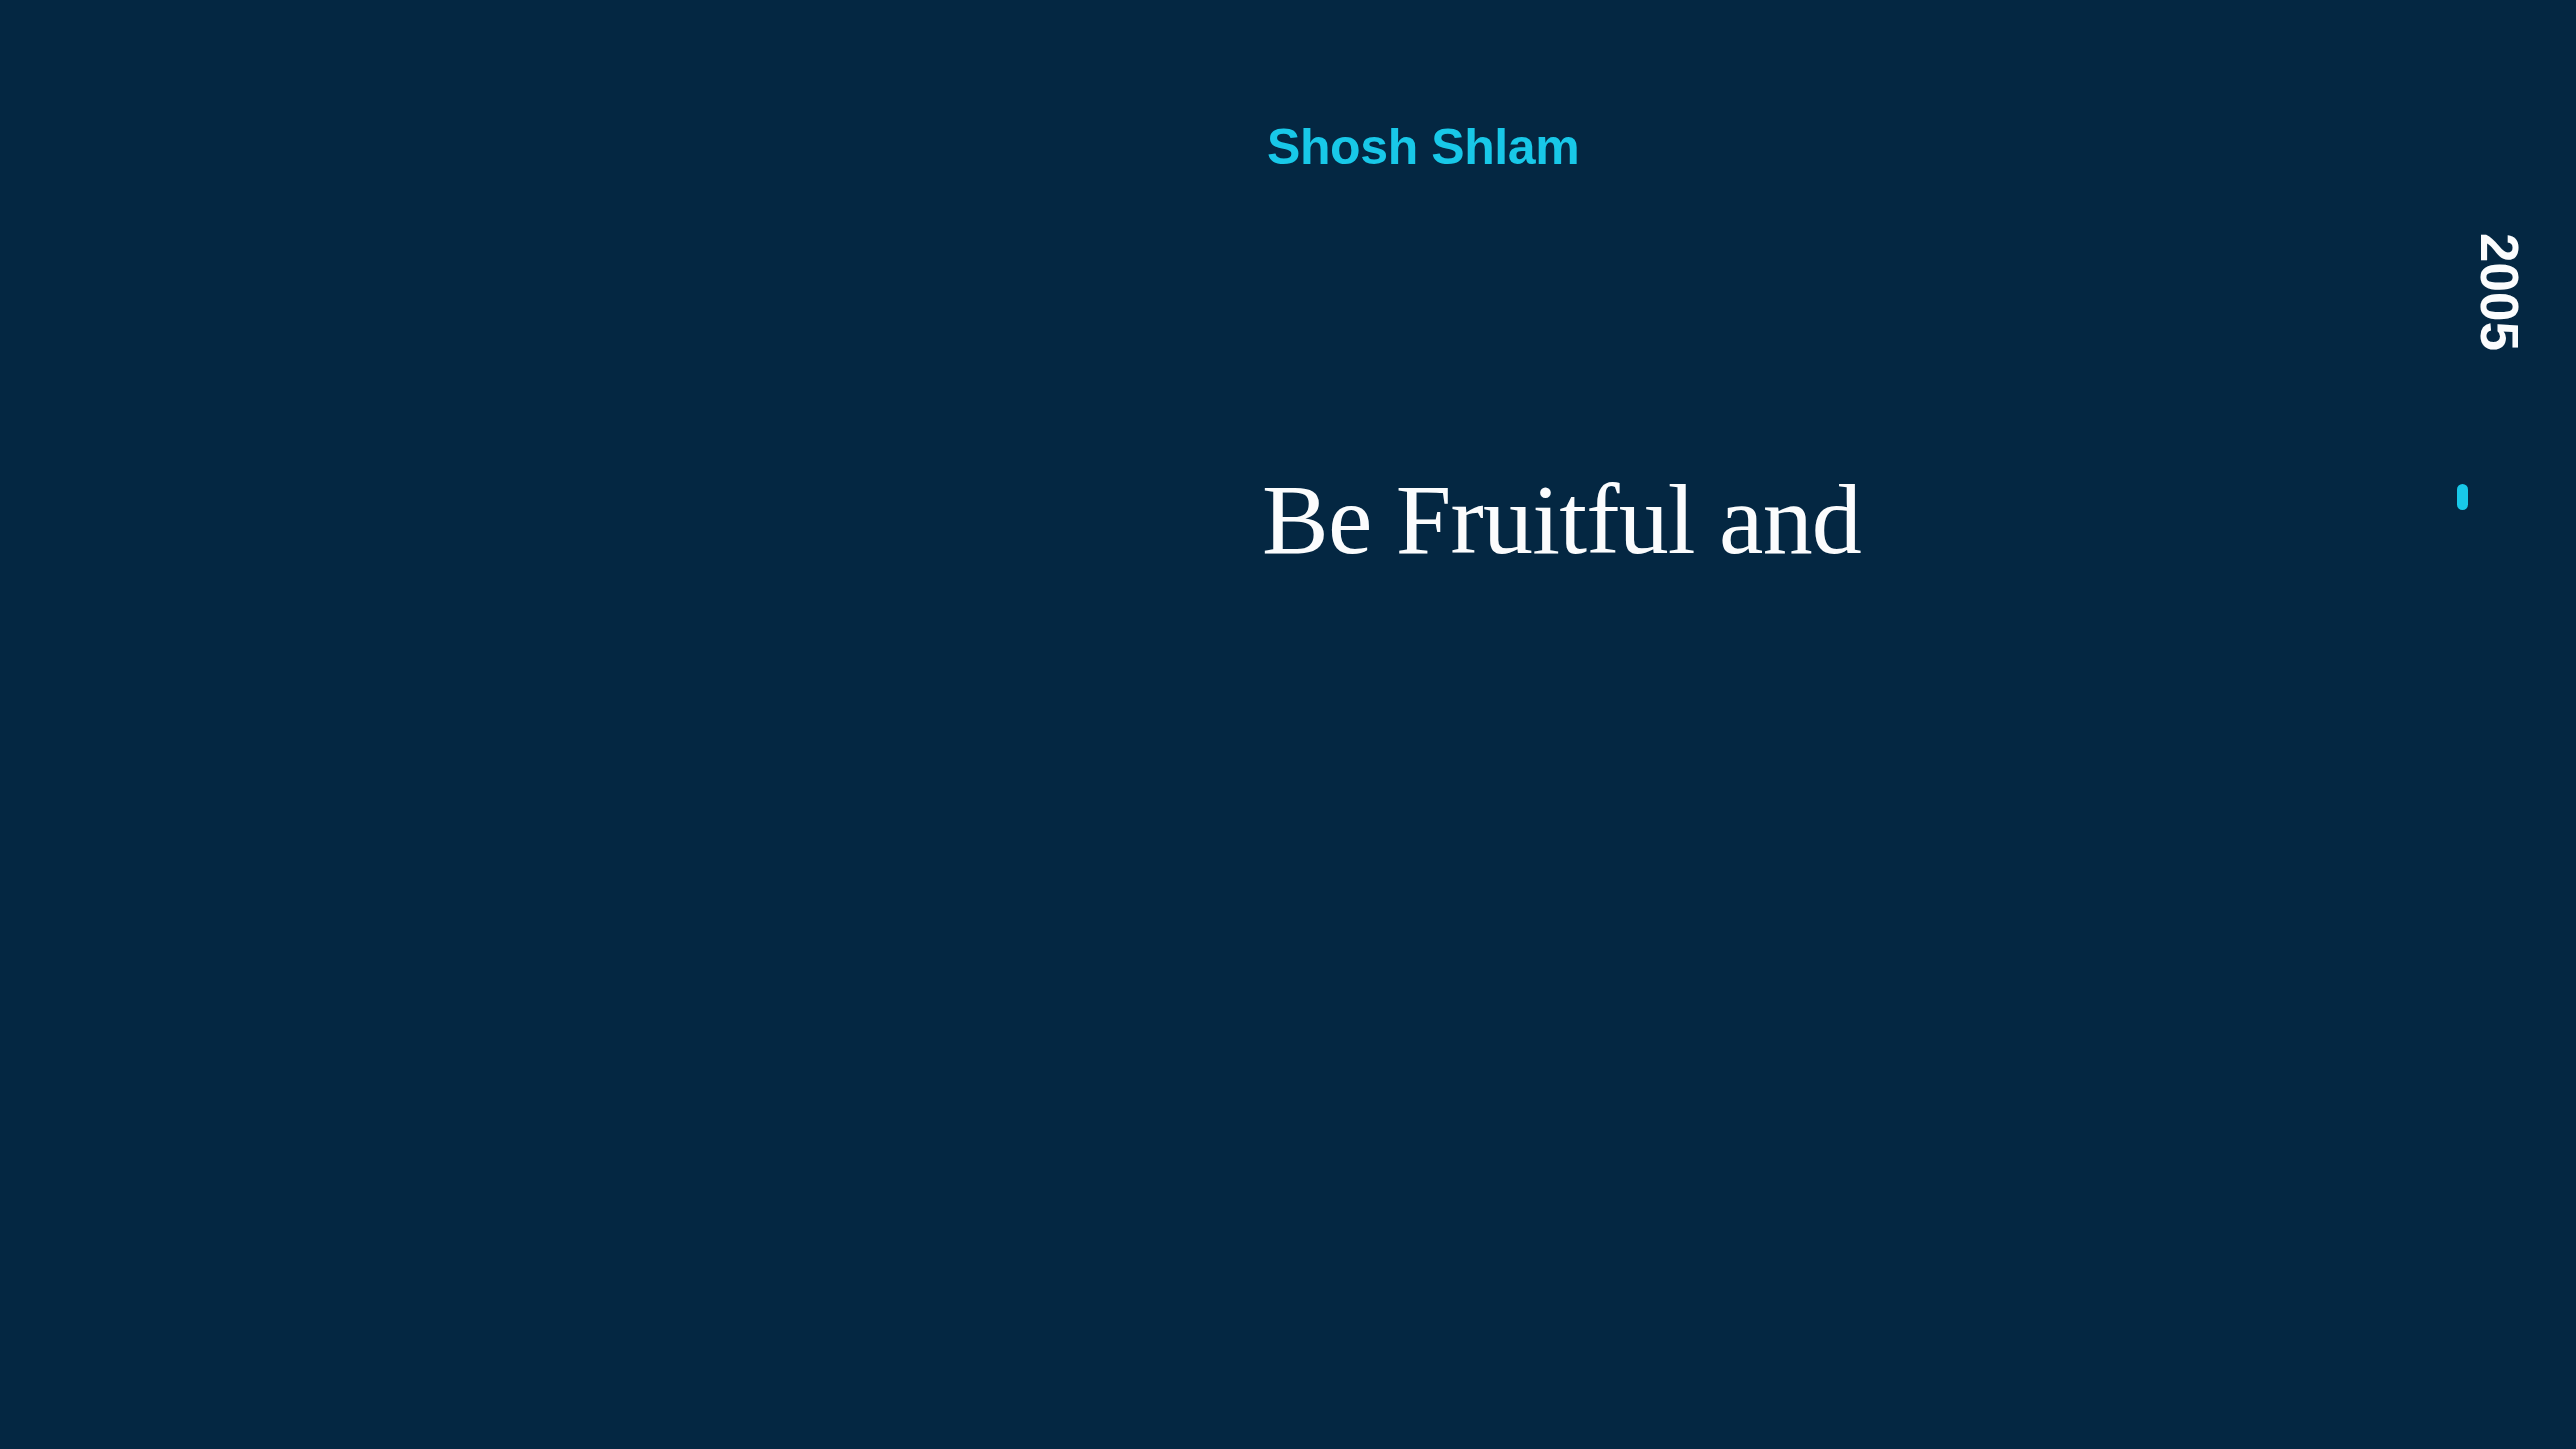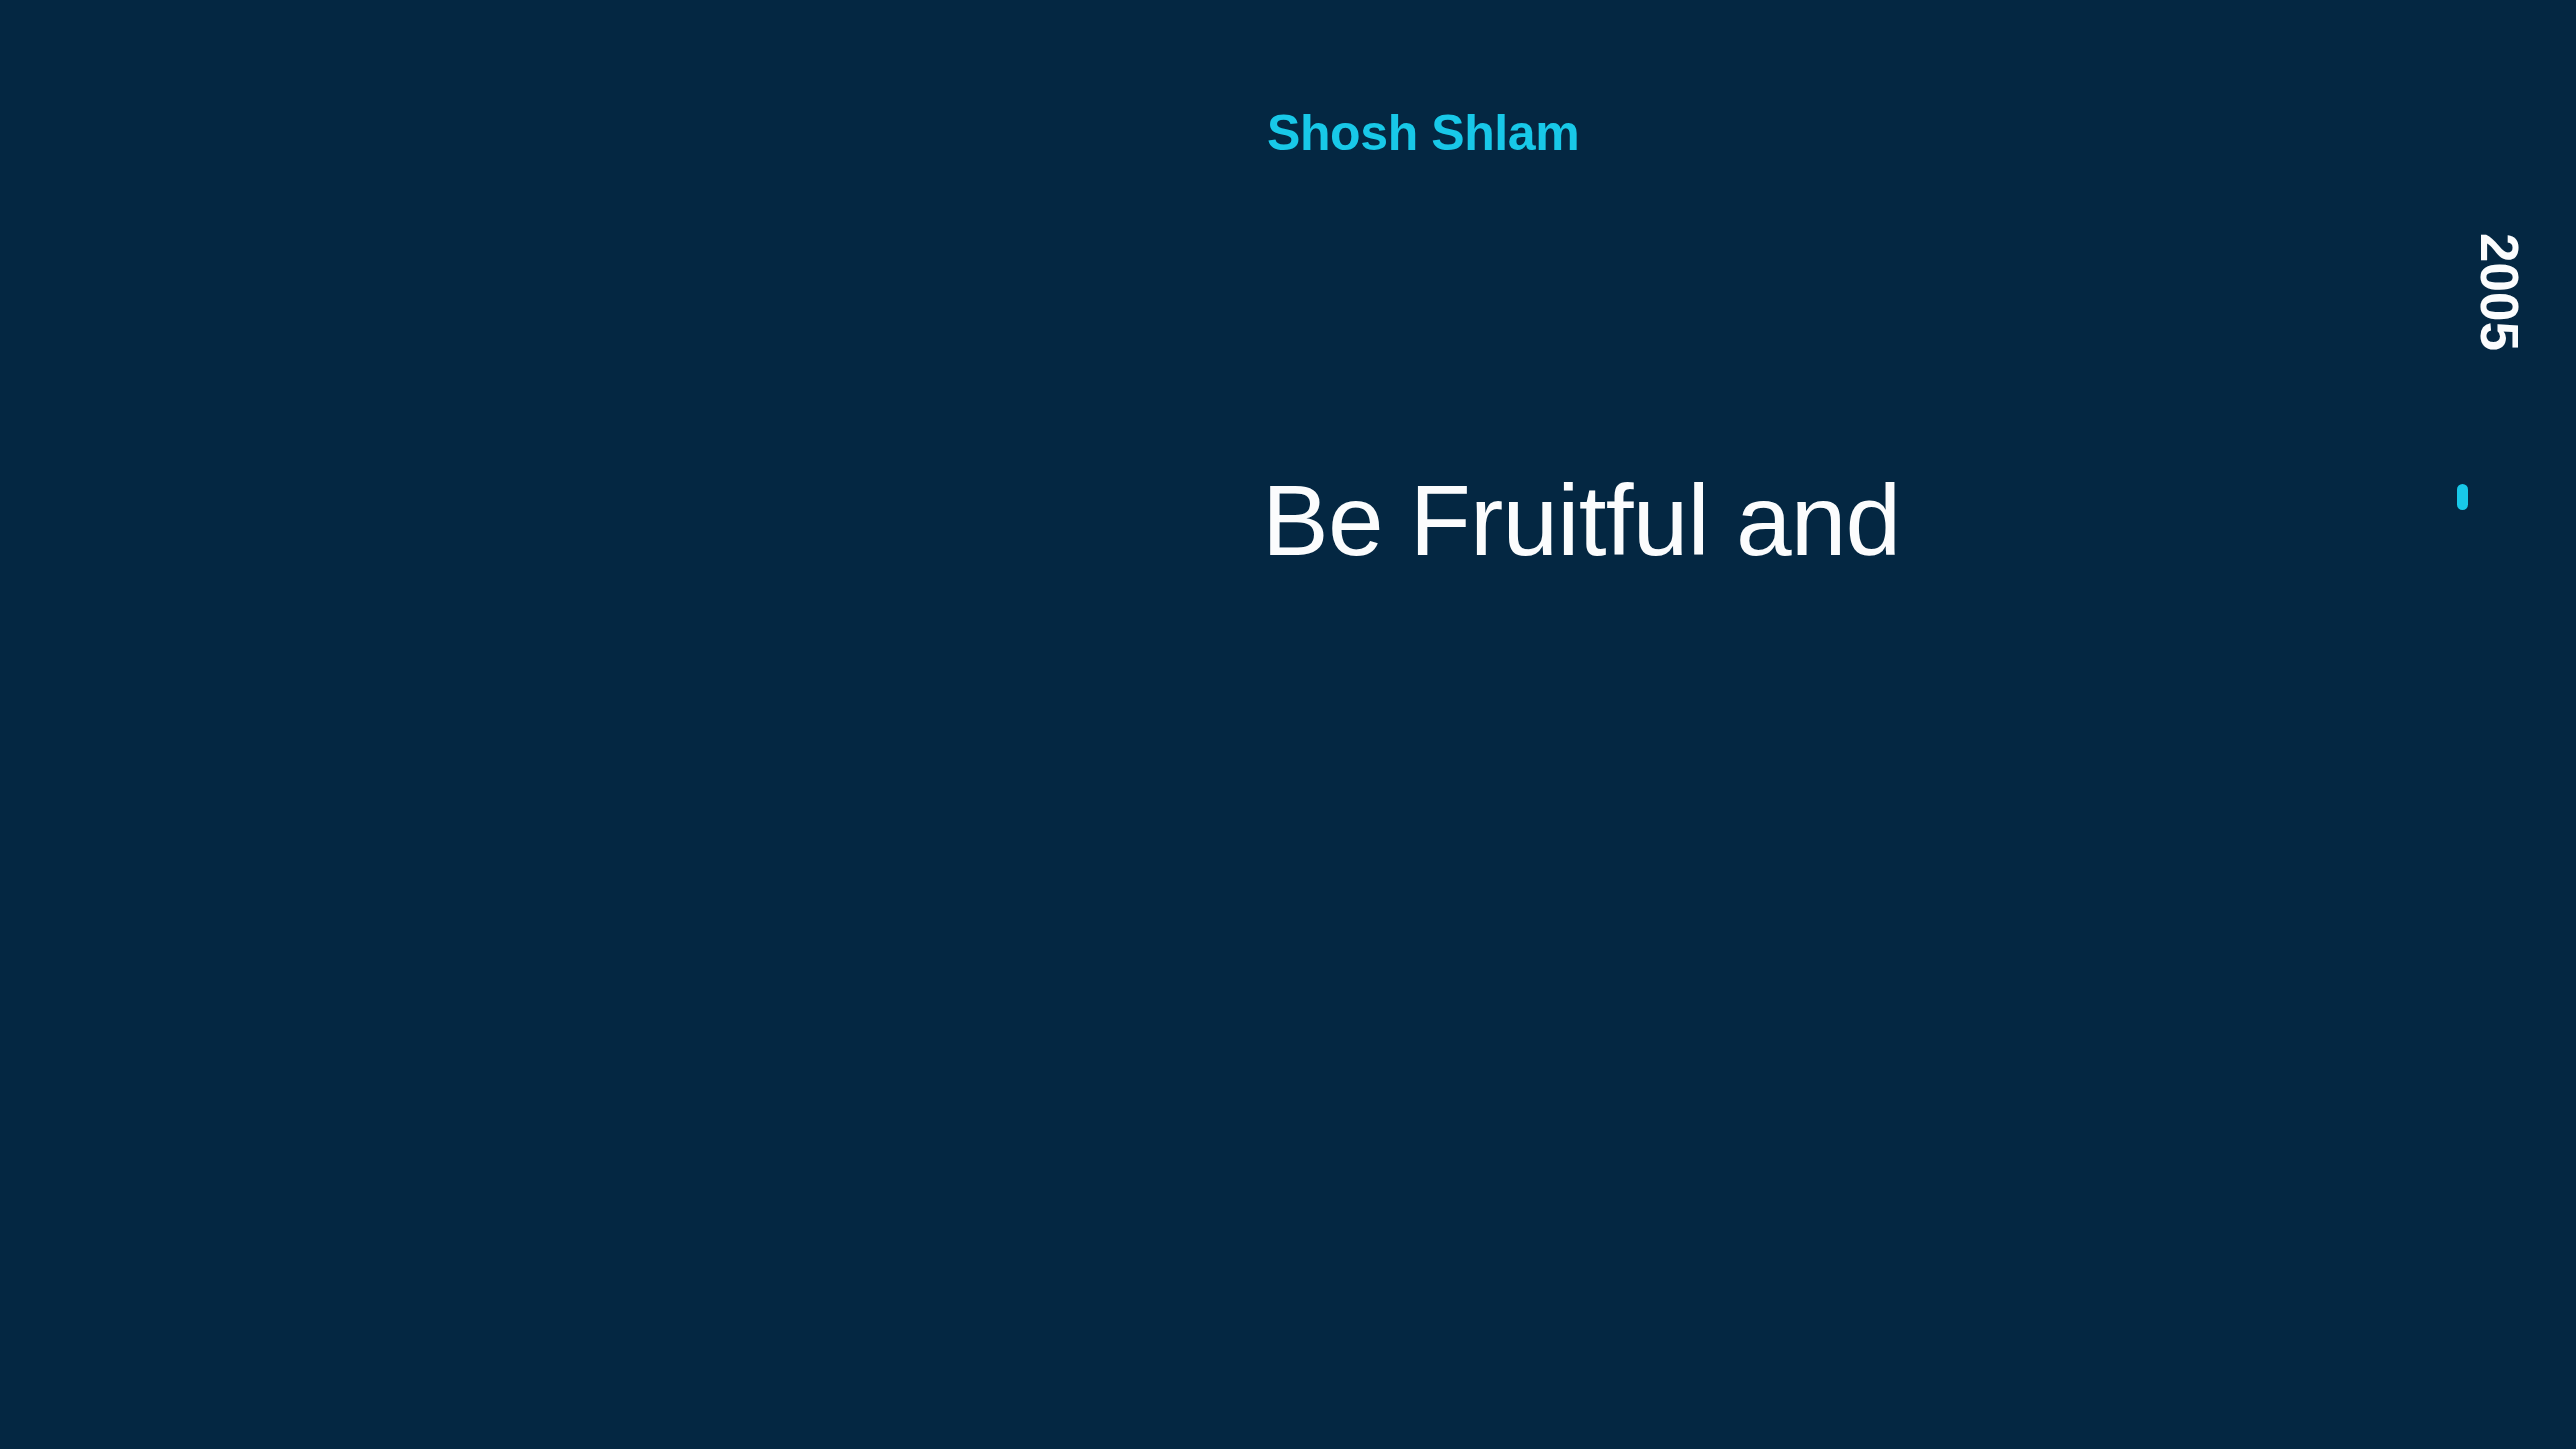--- a/index.html
+++ b/index.html
@@ -16,37 +16,37 @@
     height: 1449px;
     background: #042742;
     overflow: hidden;
     font-family: "Liberation Sans", sans-serif;
   }
 
   
   .credit-name {
     position: absolute;
     left: 1267px;
-    top: 107px;
+    top: 121px;
     font-family: "Liberation Sans", sans-serif;
     font-weight: 700;
     font-size: 50px;
     line-height: 1.05;
     letter-spacing: -0.4px;
     color: #18c8e8;
     white-space: nowrap;
   }
 
   
   .film-title {
     position: absolute;
     left: 1262px;
     top: 459px;
     width: 805px;
-    font-family: Liberation Sans, sans-serif;
+    font-family: Liberation Serif, serif;
     font-weight: 400;
     font-size: 100px;
     line-height: 1.22;
     letter-spacing: -0.8px;
     color: #fbfcfd;
   }
 
   
   .year-block {
     position: absolute;

